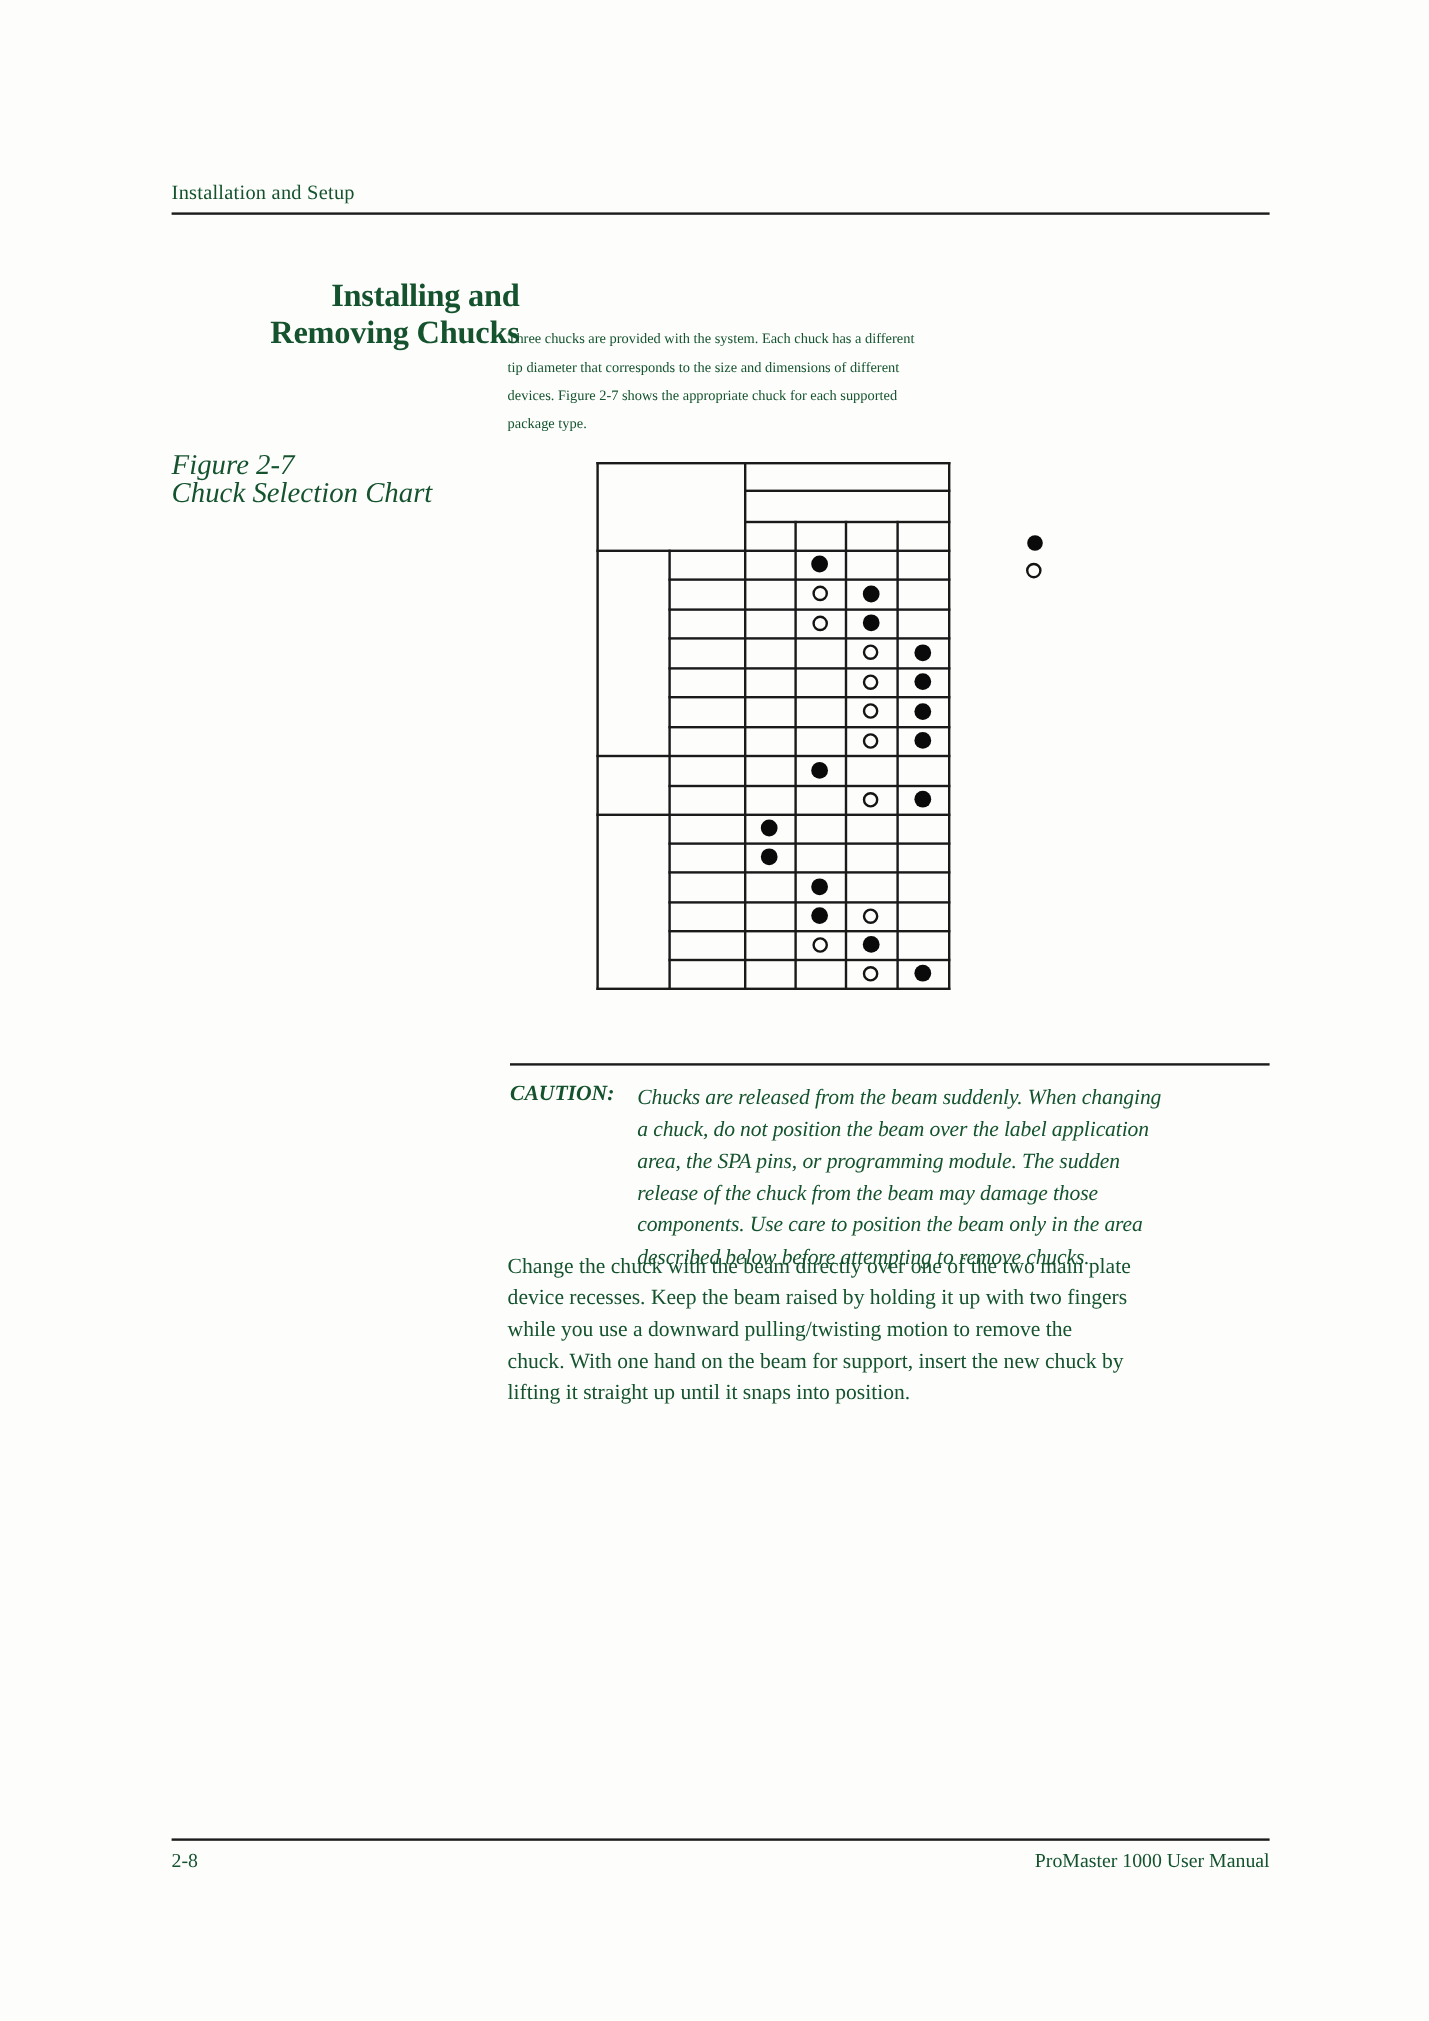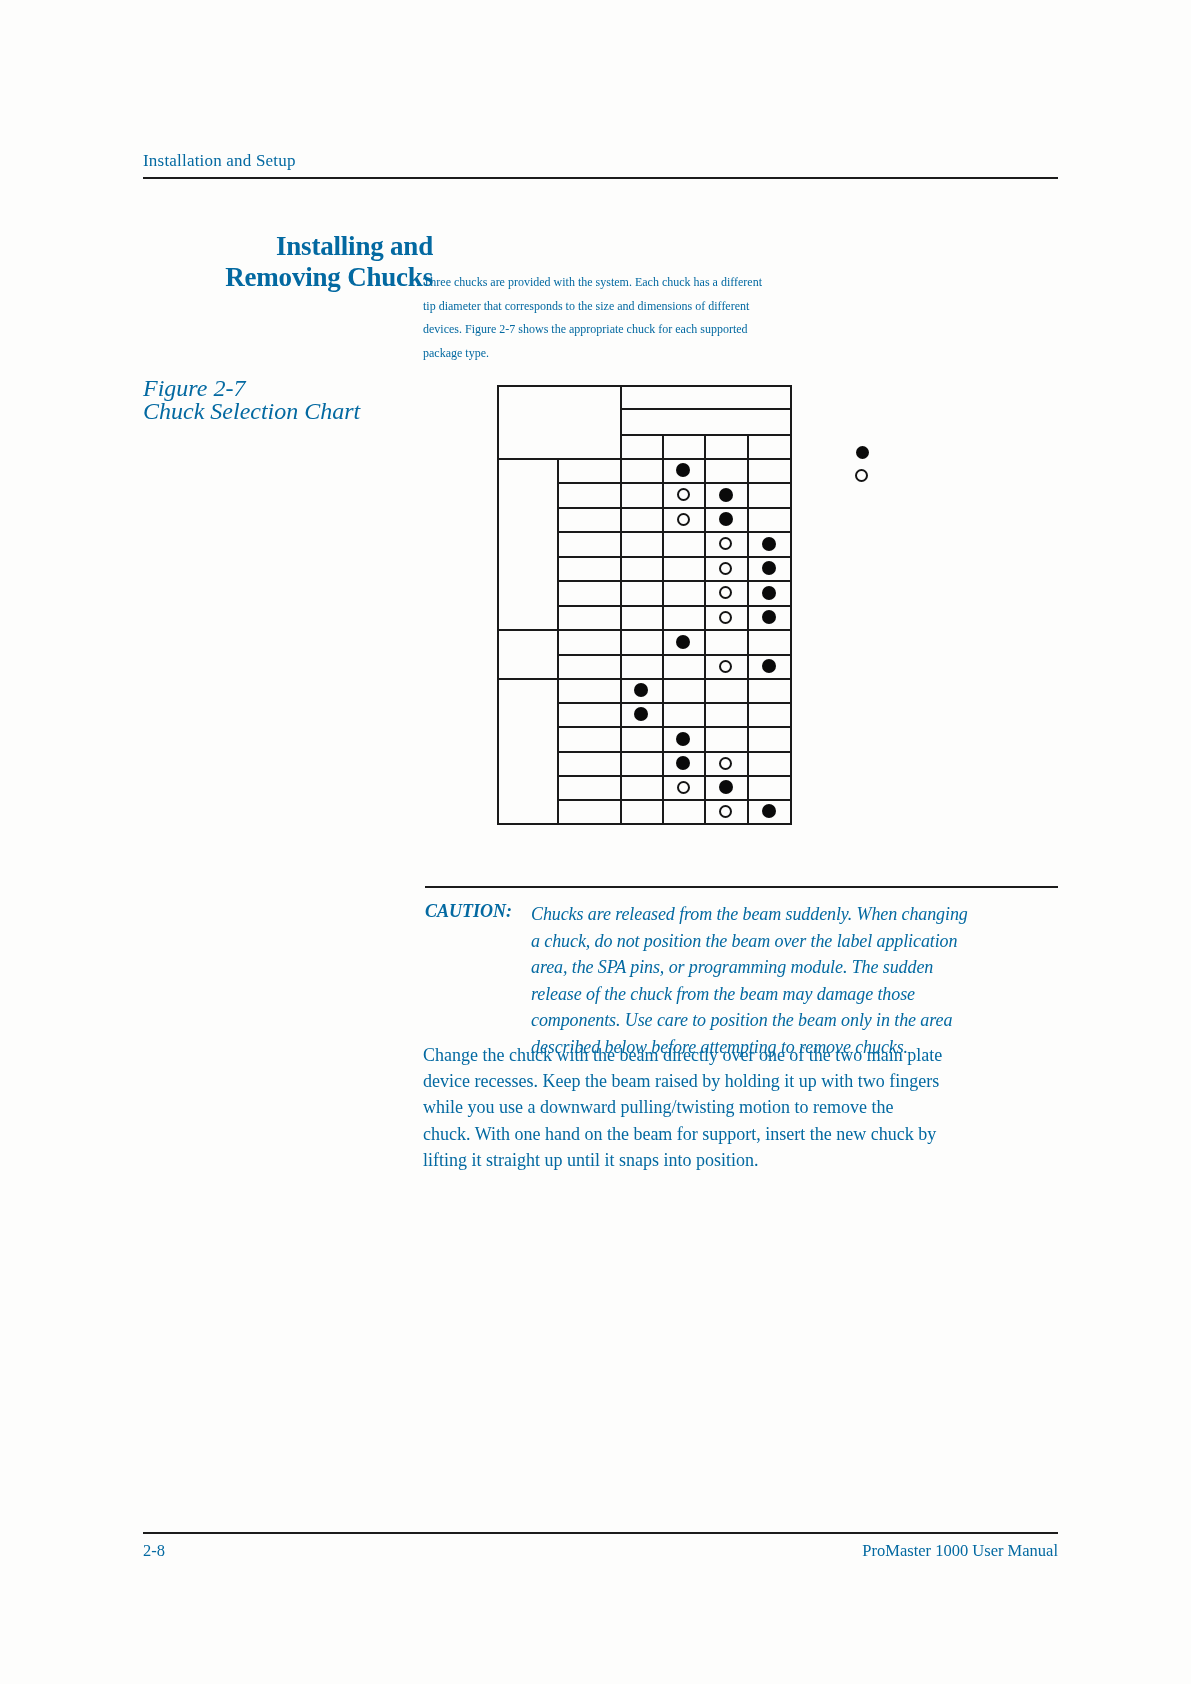--- a/index.html
+++ b/index.html
@@ -2,21 +2,21 @@
 <html><head>
 <meta charset="utf-8">
 <style>
   html, body { margin: 0; padding: 0; background: #ffffff; }
   .page {
     position: relative;
     width: 1191px;
     height: 1684px;
     background: #fdfdfc;
     font-family: "Liberation Serif", serif;
-    color: #0369a1;
+    color: #14532d;
     overflow: hidden;
   }
   .abs { position: absolute; }
   .multiline { white-space: pre-line; }
   .rule { position: absolute; background: #1c1c1c; }
 
   .running-header {
     left: 143px; top: 151px;
     font-size: 17px; letter-spacing: 0.2px;
   }

